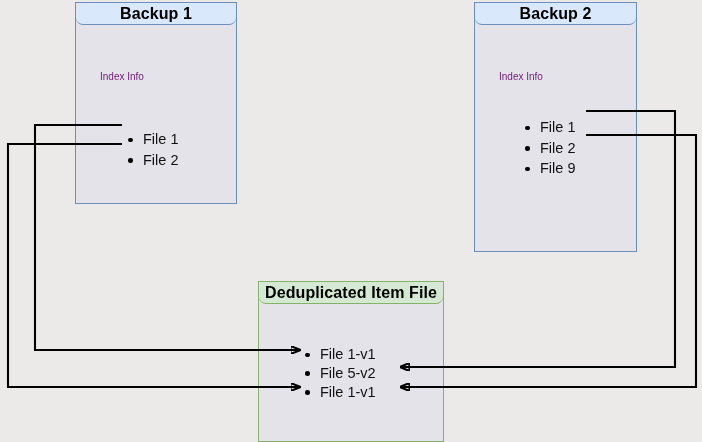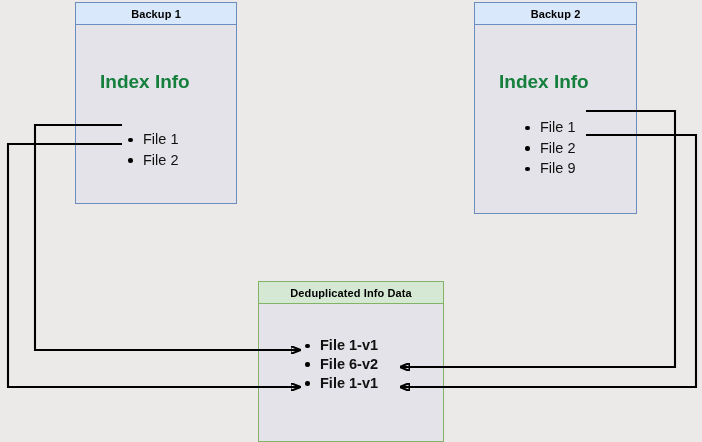--- a/index.html
+++ b/index.html
@@ -22,42 +22,42 @@
     background: #e4e3e9;
   }
   .node .node-header {
     box-sizing: border-box;
     height: 22px;
     background: #dae8fc;
     border-bottom: 1px solid #6c8ebf;
     display: flex;
     align-items: center;
     justify-content: center;
-    font-size: 11px;
+    font-size: 16px;
     font-weight: bold;
     color: #000;
     letter-spacing: 0.1px;
+    border-radius: 7px;
   }
   .node-green {
     border-color: #82b366;
   }
   .node-green .node-header {
     background: #d5e8d4;
     border-bottom-color: #82b366;
   }
   .node-body {
     position: relative;
     height: calc(100% - 22px);
   }
   .index-label {
     position: absolute;
-    font-size: 19px;
-    color: #15803d;
+    font-size: 10px;
+    color: #701a75;
     white-space: nowrap;
-    font-weight: bold;
   }
   .file-list {
     position: absolute;
     margin: 0;
     padding: 0;
     list-style: none;
   }
   .file-list li {
     position: relative;
     font-size: 14.5px;
@@ -107,38 +107,38 @@
     <div class="node-header">Backup 1</div>
     <div class="node-body">
       <span class="index-label" style="left:24px; top:46px;">Index Info</span>
       <ul class="file-list" style="left:50px; top:104px;">
         <li>File 1</li>
         <li>File 2</li>
       </ul>
     </div>
   </div>
 
-  <div class="node" style="left:474px; top:2px; width:163px; height:212px;">
+  <div class="node" style="left:474px; top:2px; width:163px; height:250px;">
     <div class="node-header">Backup 2</div>
     <div class="node-body">
       <span class="index-label" style="left:24px; top:46px;">Index Info</span>
       <ul class="file-list" style="left:48px; top:92px;">
         <li>File 1</li>
         <li>File 2</li>
         <li>File 9</li>
       </ul>
     </div>
   </div>
 
   <div class="node node-green" style="left:258px; top:281px; width:186px; height:161px;">
-    <div class="node-header">Deduplicated Info Data</div>
+    <div class="node-header">Deduplicated Item File</div>
     <div class="node-body">
-      <ul class="file-list dedup-list" style="left:44px; top:32px;font-weight:bold;">
+      <ul class="file-list dedup-list" style="left:44px; top:41px;">
         <li>File 1-v1</li>
-        <li>File 6-v2</li>
+        <li>File 5-v2</li>
         <li>File 1-v1</li>
       </ul>
     </div>
   </div>
 
   <svg class="edges" viewBox="0 0 702 442">
     <defs>
       <marker id="arrow-right" markerWidth="10" markerHeight="8" refX="9.5" refY="4" orient="auto" markerUnits="userSpaceOnUse">
         <path d="M 0 0 L 10 4 L 0 8 z" fill="#000" stroke="none"></path>
       </marker>

